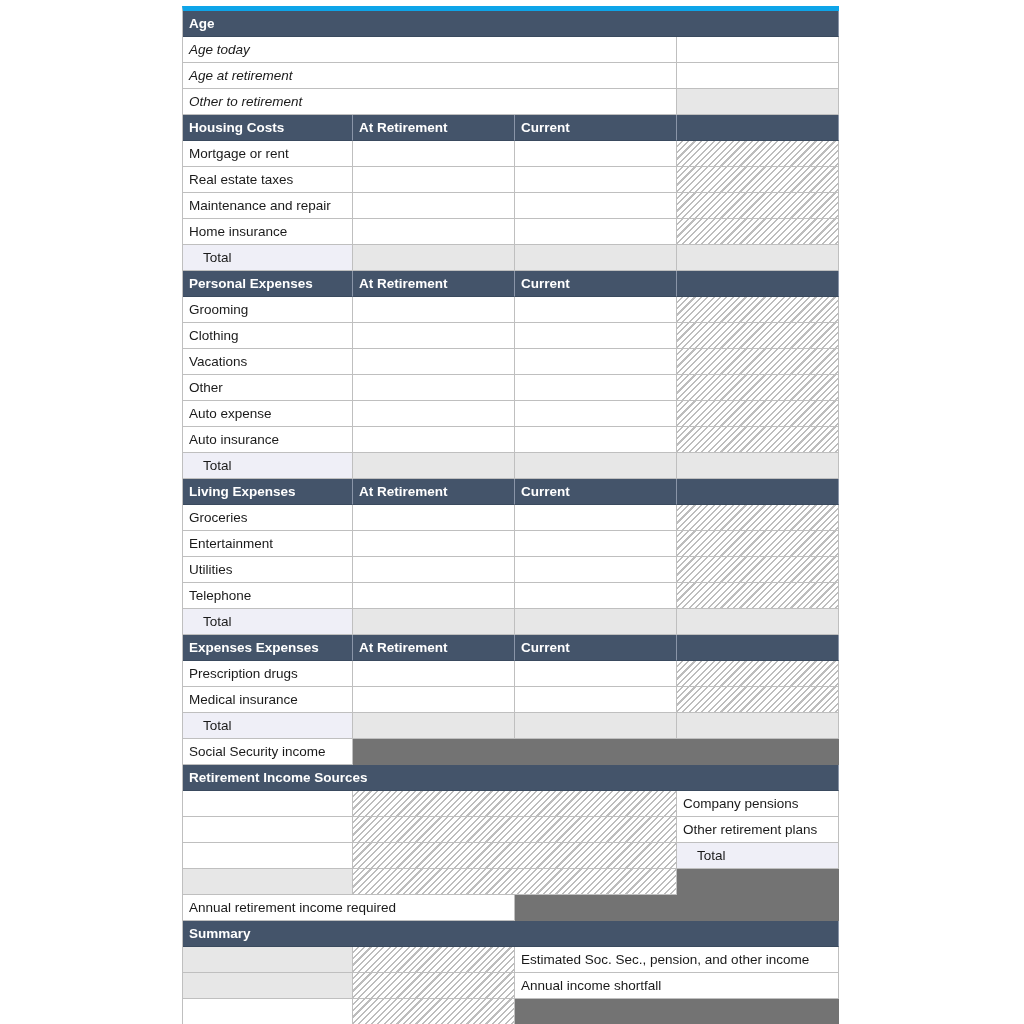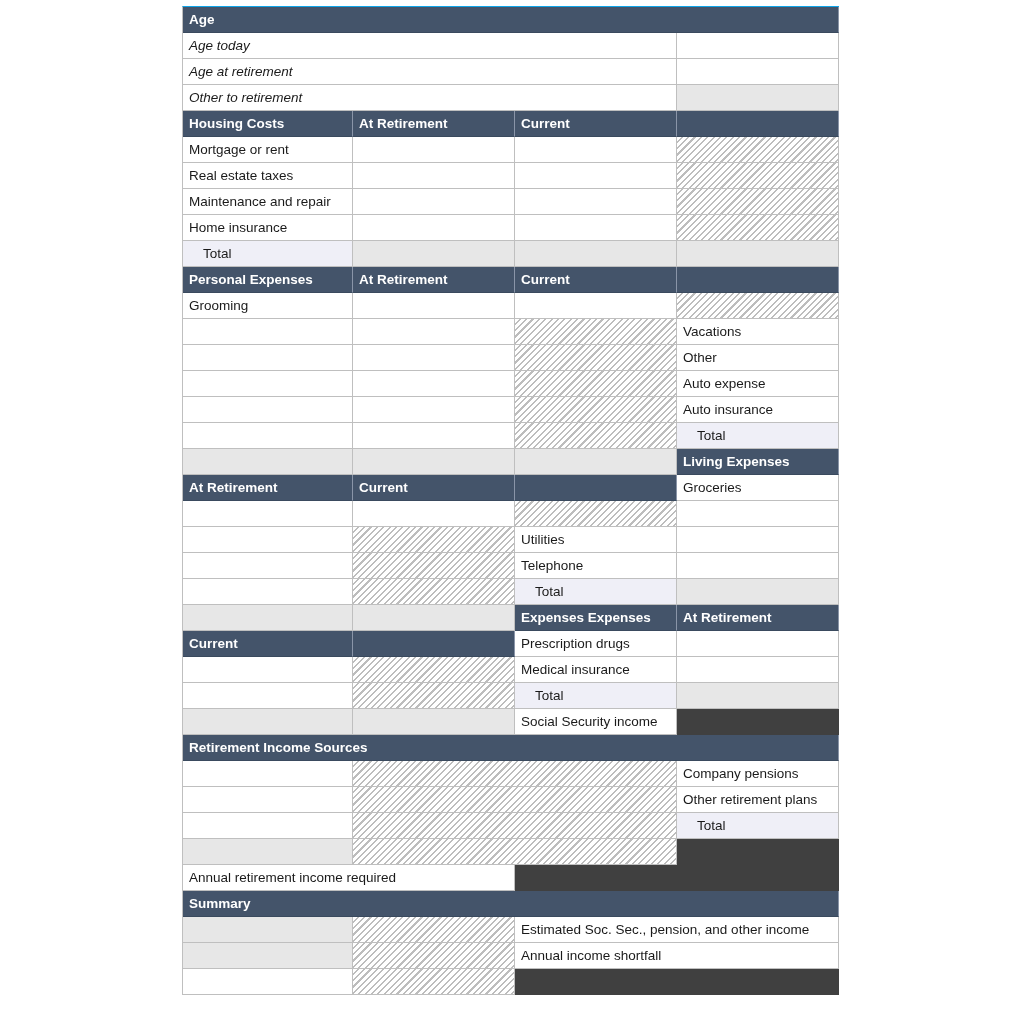--- a/index.html
+++ b/index.html
@@ -9,23 +9,23 @@
     font-family: "Liberation Sans", sans-serif;
     position: relative;
   }
   .worksheet {
     position: absolute;
     left: 182px;
     top: 6px;
     width: 657px;
     display: grid;
     grid-template-columns: 170px 162px 162px 162px;
-    border-top: 1px solid #0ea5e9;
+    border-top: 5px solid #0ea5e9;
     border-left: 1px solid #bfbfbf;
-    background: #404040;
+    background: #737373;
   }
   .cell {
     height: 26px;
     border-right: 1px solid #bfbfbf;
     border-bottom: 1px solid #bfbfbf;
     display: flex;
     align-items: center;
     padding: 0 6px;
     font-size: 13.5px;
     color: #1a1a1a;
@@ -93,20 +93,21 @@
     <div class="cell gray"></div>
     <div class="cell gray"></div>
     <div class="cell header">Personal Expenses</div>
     <div class="cell header">At Retirement</div>
     <div class="cell header">Current</div>
     <div class="cell header"></div>
     <div class="cell">Grooming</div>
     <div class="cell input"></div>
     <div class="cell input"></div>
     <div class="cell hatch"></div>
+    <div class="cell">Clothing</div>
     <div class="cell input"></div>
     <div class="cell input"></div>
     <div class="cell hatch"></div>
     <div class="cell">Vacations</div>
     <div class="cell input"></div>
     <div class="cell input"></div>
     <div class="cell hatch"></div>
     <div class="cell">Other</div>
     <div class="cell input"></div>
     <div class="cell input"></div>
@@ -124,20 +125,21 @@
     <div class="cell gray"></div>
     <div class="cell gray"></div>
     <div class="cell header">Living Expenses</div>
     <div class="cell header">At Retirement</div>
     <div class="cell header">Current</div>
     <div class="cell header"></div>
     <div class="cell">Groceries</div>
     <div class="cell input"></div>
     <div class="cell input"></div>
     <div class="cell hatch"></div>
+    <div class="cell">Entertainment</div>
     <div class="cell input"></div>
     <div class="cell input"></div>
     <div class="cell hatch"></div>
     <div class="cell">Utilities</div>
     <div class="cell input"></div>
     <div class="cell input"></div>
     <div class="cell hatch"></div>
     <div class="cell">Telephone</div>
     <div class="cell input"></div>
     <div class="cell input"></div>

